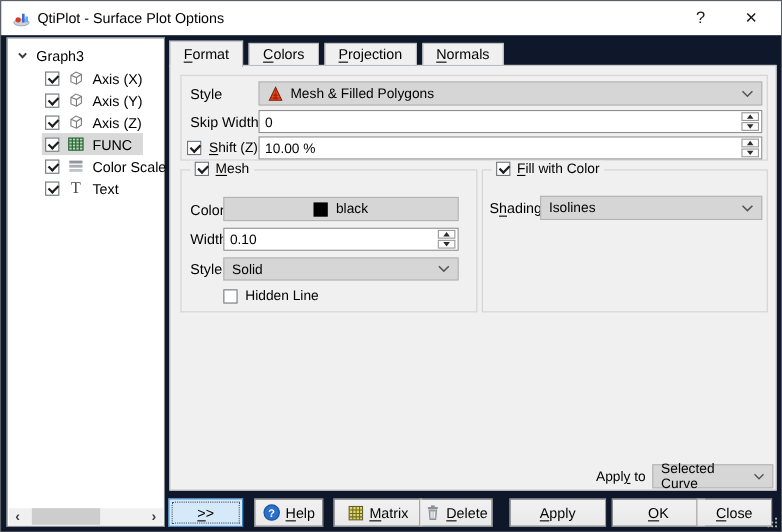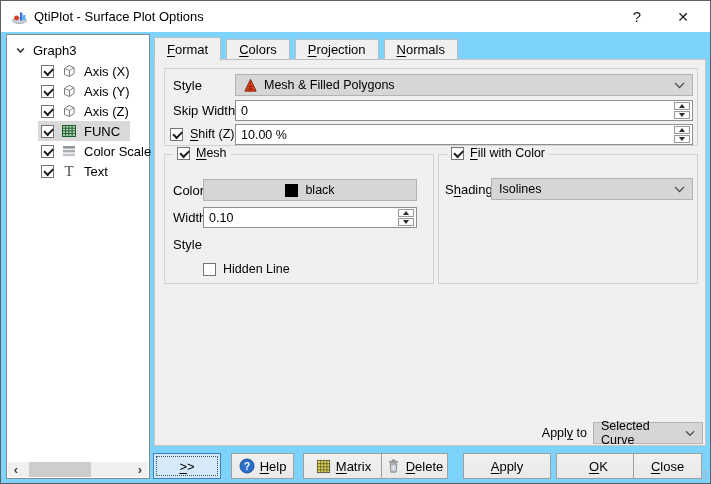--- a/index.html
+++ b/index.html
@@ -1,20 +1,20 @@
 <!DOCTYPE html>
 <html><head>
 <meta charset="utf-8">
 <style>
   * { margin:0; padding:0; box-sizing:border-box; }
   html,body { background:#9a9a9a; }
   body { font-family:"Liberation Sans","DejaVu Sans",sans-serif; font-size:13px; color:#000; }
   u { text-decoration:underline; text-underline-offset:2px; }
 
-  .dialog { position:relative; width:711px; height:484px; background:#7dd3fc;
+  .dialog { position:relative; width:711px; height:484px; background:#0f172a;
             border:1px solid #5b5f66; overflow:hidden; }
 
   
   .titlebar { position:absolute; left:0; top:0; width:100%; height:31px; background:#ffffff; }
   .tb-icon { position:absolute; left:10px; top:7px; width:17px; height:17px; }
   .tb-title { position:absolute; left:33px; top:0; line-height:31px; font-size:13px; }
   .tb-btn { position:absolute; top:0; width:42px; height:31px; display:flex; align-items:center;
             justify-content:center; font-size:15px; color:#1a1a1a; cursor:default; }
   .tb-help { right:52px; }
   .tb-close { right:6px; font-size:14px; }
@@ -272,20 +272,26 @@
           <span class="sb">
               <span class="tri-up"></span>
             </span>
           <span class="sb">
               <span class="tri-down"></span>
             </span>
         </span>
       </div>
 
       <span class="field-label" style="left:8px; top:82px;">Style</span>
+      <div class="combo" style="left:38px; top:79px; width:214px; height:21px;">
+        <span>Solid</span>
+        <svg class="chev" width="11" height="7" viewBox="0 0 11 7">
+            <path d="M1 1 L5.5 5.5 L10 1" stroke="#555" stroke-width="1.4" fill="none"></path>
+          </svg>
+      </div>
 
       <div class="inline-cb-row" style="left:38px; top:107px;">
         <span class="cb"></span>
         <span>Hidden Line</span>
       </div>
     </div>
 
     <div class="group" style="left:283px; top:94px; width:260px; height:130px;">
       <div class="group-title">
         <span class="cb checked"></span>

